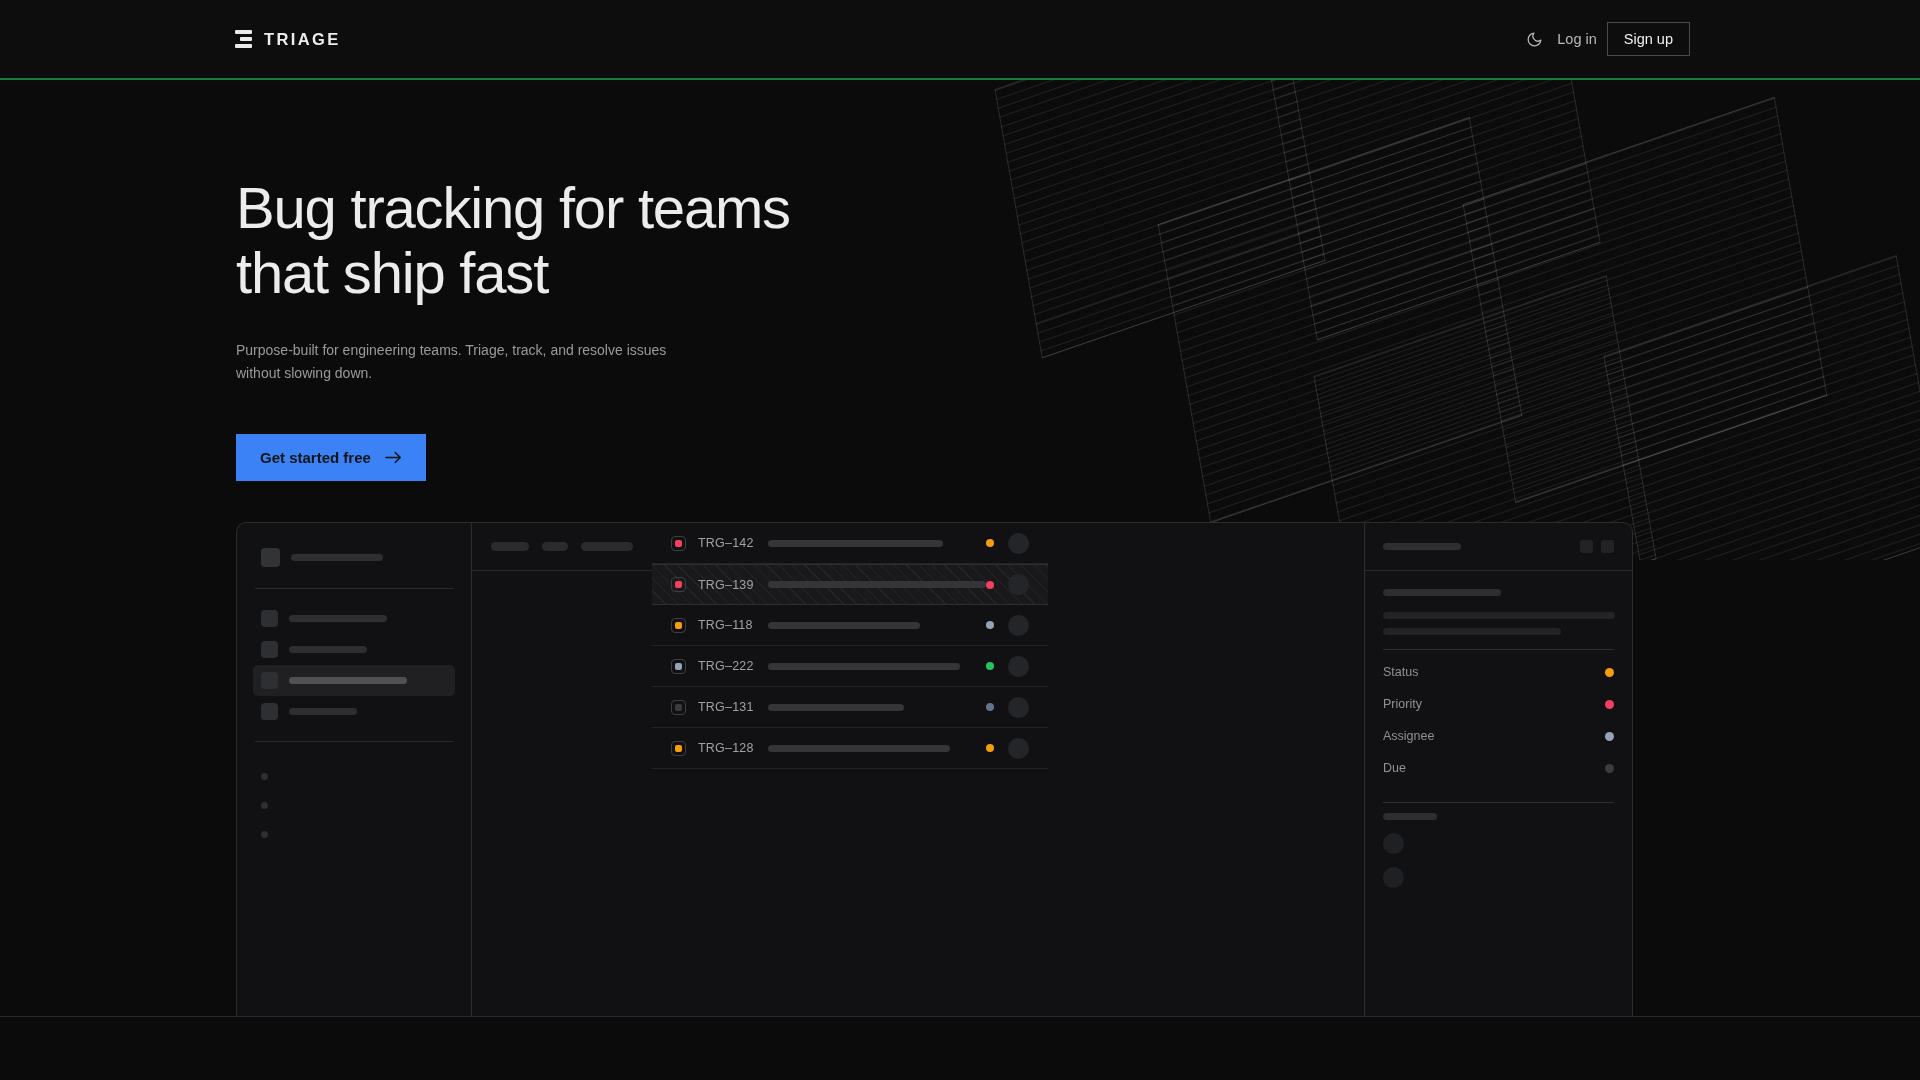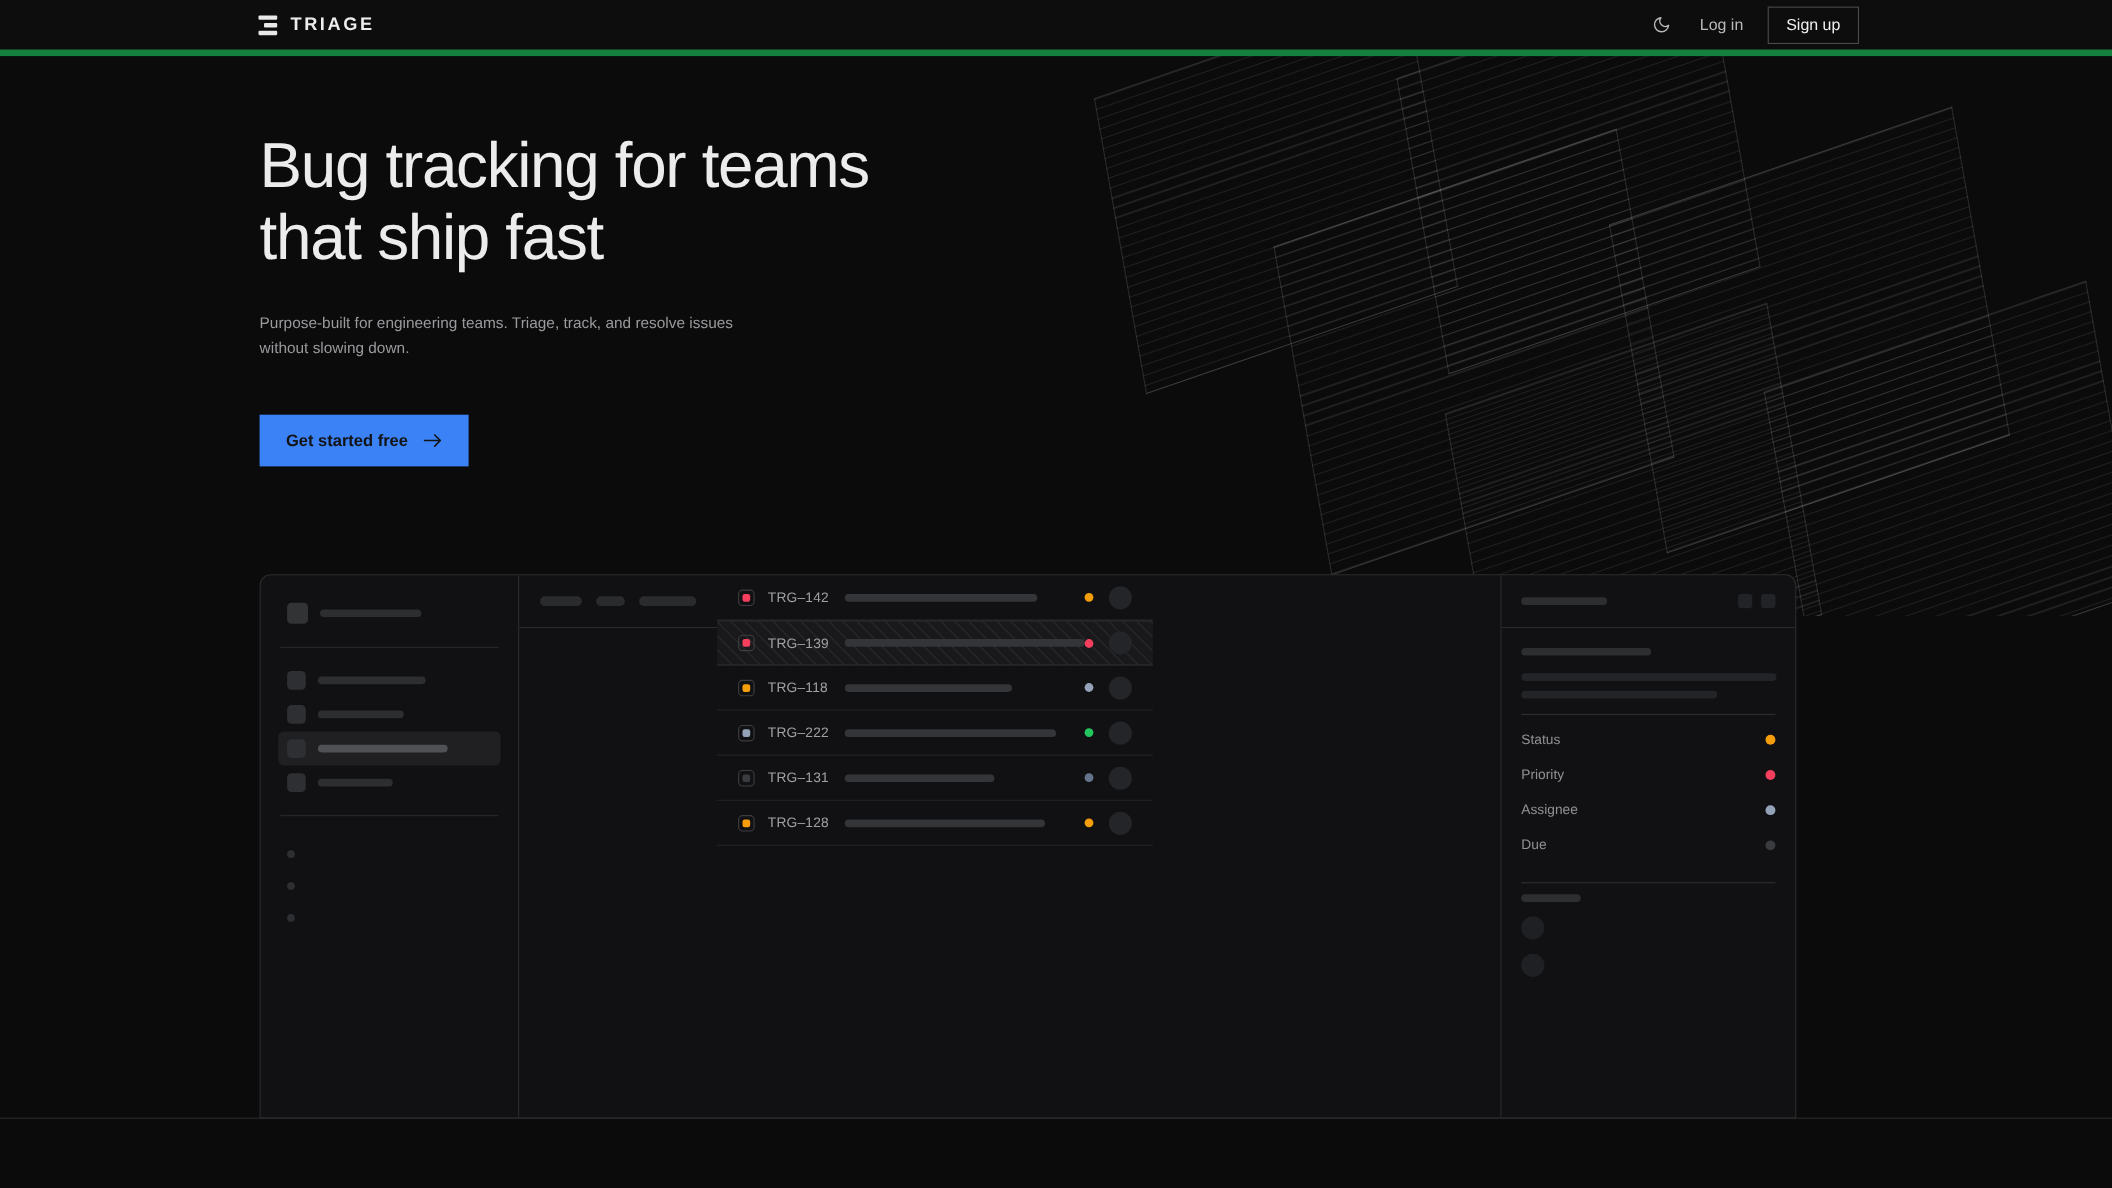--- a/index.html
+++ b/index.html
@@ -29,53 +29,53 @@
   .p1 { width:300px; height:270px; left:1010px; top:40px;  transform:rotate(-19deg) skewX(-9deg); }
   .p2 { width:300px; height:270px; left:1285px; top:22px;  transform:rotate(-19deg) skewX(-9deg); }
   .p3 { width:330px; height:300px; left:1175px; top:170px; transform:rotate(-19deg) skewX(-9deg); }
   .p4 { width:330px; height:300px; left:1480px; top:150px; transform:rotate(-19deg) skewX(-9deg); }
   .p5 { width:310px; height:285px; left:1330px; top:325px; transform:rotate(-19deg) skewX(-9deg); }
   .p6 { width:310px; height:285px; left:1620px; top:305px; transform:rotate(-19deg) skewX(-9deg); }
 
   
   .header {
     position:relative; z-index:5;
-    height:51px; width:100%;
-    border-bottom:6px solid #15803d;
+    height:80px; width:100%;
+    border-bottom:2px solid #15803d;
     background:#0d0d0e;
     display:flex; align-items:center;
   }
   .brand { position:absolute; left:235px; display:flex; align-items:center; gap:12px; }
   .logo-mark { display:flex; flex-direction:column; gap:3px; width:17px; }
   .logo-mark i { display:block; height:4px; background:#e9e9ea; border-radius:1px; }
   .logo-mark i:nth-child(1){ width:17px; }
   .logo-mark i:nth-child(2){ width:12px; margin-left:5px; }
   .logo-mark i:nth-child(3){ width:17px; }
   .brand-name {
     color:#ececed; font-size:16.5px; font-weight:700; letter-spacing:2.4px;
   }
   .nav-right {
-    position:absolute; right:230px; display:flex; align-items:center; gap:22px;
+    position:absolute; right:230px; display:flex; align-items:center; gap:10px;
   }
   .moon-btn {
     width:26px; height:26px; display:flex; align-items:center; justify-content:center;
     cursor:pointer;
   }
   .login-link { color:#b9b9bb; font-size:14.5px; cursor:pointer; }
   .signup-btn {
     border:1px solid #4a4a4e; color:#f0f0f1; font-size:14.5px;
     padding:8px 16px; background:transparent; cursor:pointer;
     font-family:"Liberation Sans", sans-serif;
   }
 
   
   .hero { position:relative; z-index:3; padding-left:236px; padding-top:68px; }
   .hero h1 {
     color:#ececed; font-size:58px; line-height:1.12; font-weight:400;
-    letter-spacing:-1.2px; max-width:640px;
+    letter-spacing:-1.2px; max-width:640px;margin-top:28px;
   }
   .hero-sub {
     margin-top:33px; color:#9a9a9d; font-size:14px; line-height:1.62; max-width:470px;
   }
   .cta {
     margin-top:50px; display:inline-flex; align-items:center; gap:14px;
     background:#3b82f6; color:#131314; font-size:15px; font-weight:700;
     padding:15px 24px; border:none; cursor:pointer;
     font-family:"Liberation Sans", sans-serif;
   }

